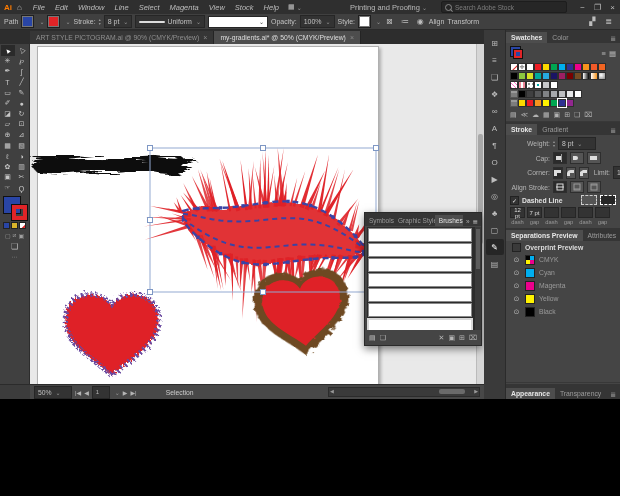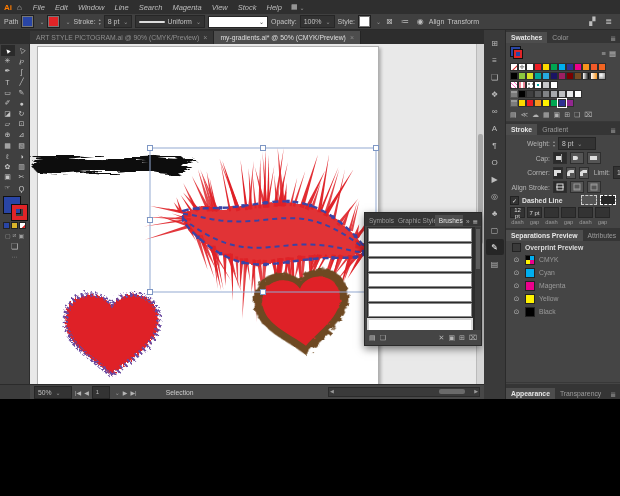--- a/index.html
+++ b/index.html
@@ -145,28 +145,43 @@
 <div class="app">
 
   <div class="menubar">
     <span class="ai-logo">Ai</span>
     <span class="home-ic">⌂</span>
     <span id="menu-items" style="display:flex;font-style:italic;">
         <span class="m-item">File</span>
         <span class="m-item">Edit</span>
         <span class="m-item">Window</span>
         <span class="m-item">Line</span>
-        <span class="m-item">Search</span>
+        <span class="m-item">Select</span>
         <span class="m-item">Magenta</span>
         <span class="m-item">View</span>
         <span class="m-item">Stock</span>
         <span class="m-item">Help</span>
       </span>
     <span class="ws-grid">▦</span>
     <span class="chev">⌄</span>
+    <span class="mb-right">
+      <span class="ws-dd">
+        <span>Printing and Proofing</span>
+        <span class="chev">⌄</span>
+      </span>
+      <span class="searchbox">
+        <span class="mag"></span>
+        <input placeholder="Search Adobe Stock" style="">
+      </span>
+      <span id="win-controls" style="display:flex;">
+          <span class="winbtn">−</span>
+          <span class="winbtn">❐</span>
+          <span class="winbtn close">×</span>
+        </span>
+    </span>
   </div>
 
   <div class="controlbar">
     <span class="cb-lab">Path</span>
     <span class="cb-sw" id="cb-fill" style="background: rgb(41, 69, 165);"></span>
     <span class="chev">⌄</span>
     <span class="cb-sw" id="cb-stroke" style="background: rgb(224, 36, 39);"></span>
     <span class="chev">⌄</span>
     <span class="cb-lab">Stroke:</span>
     <span class="stepper">

